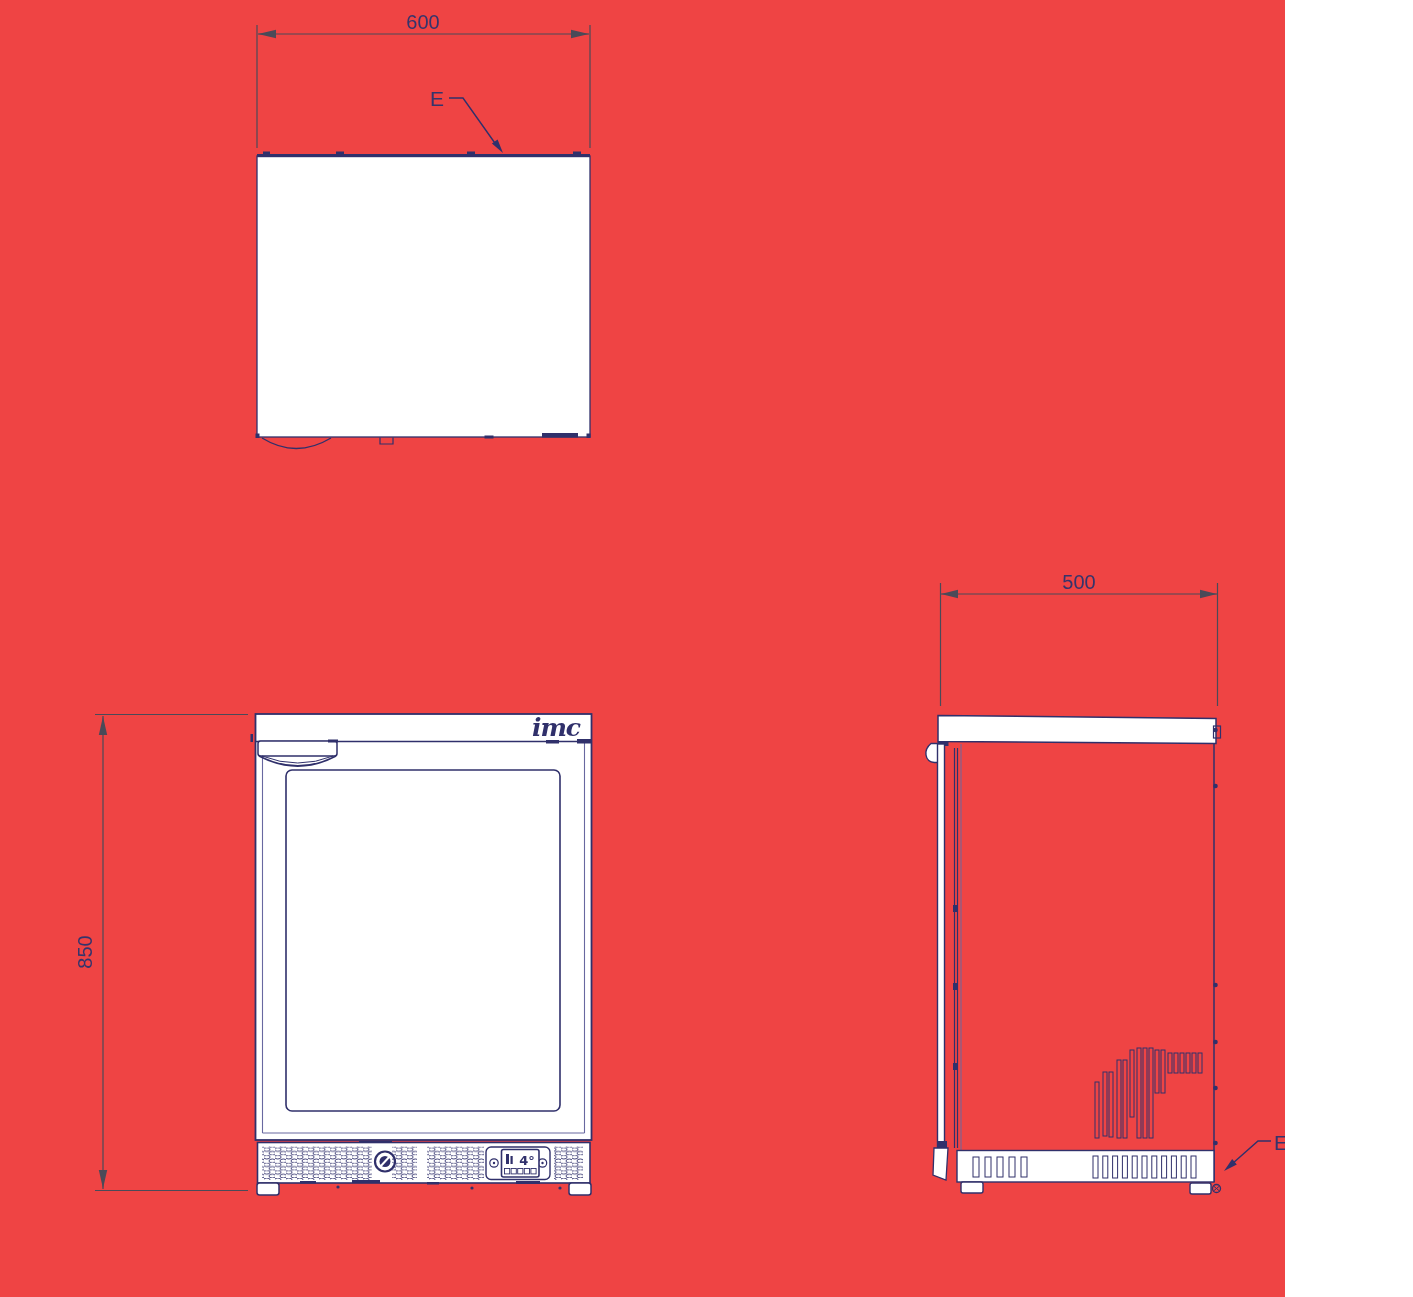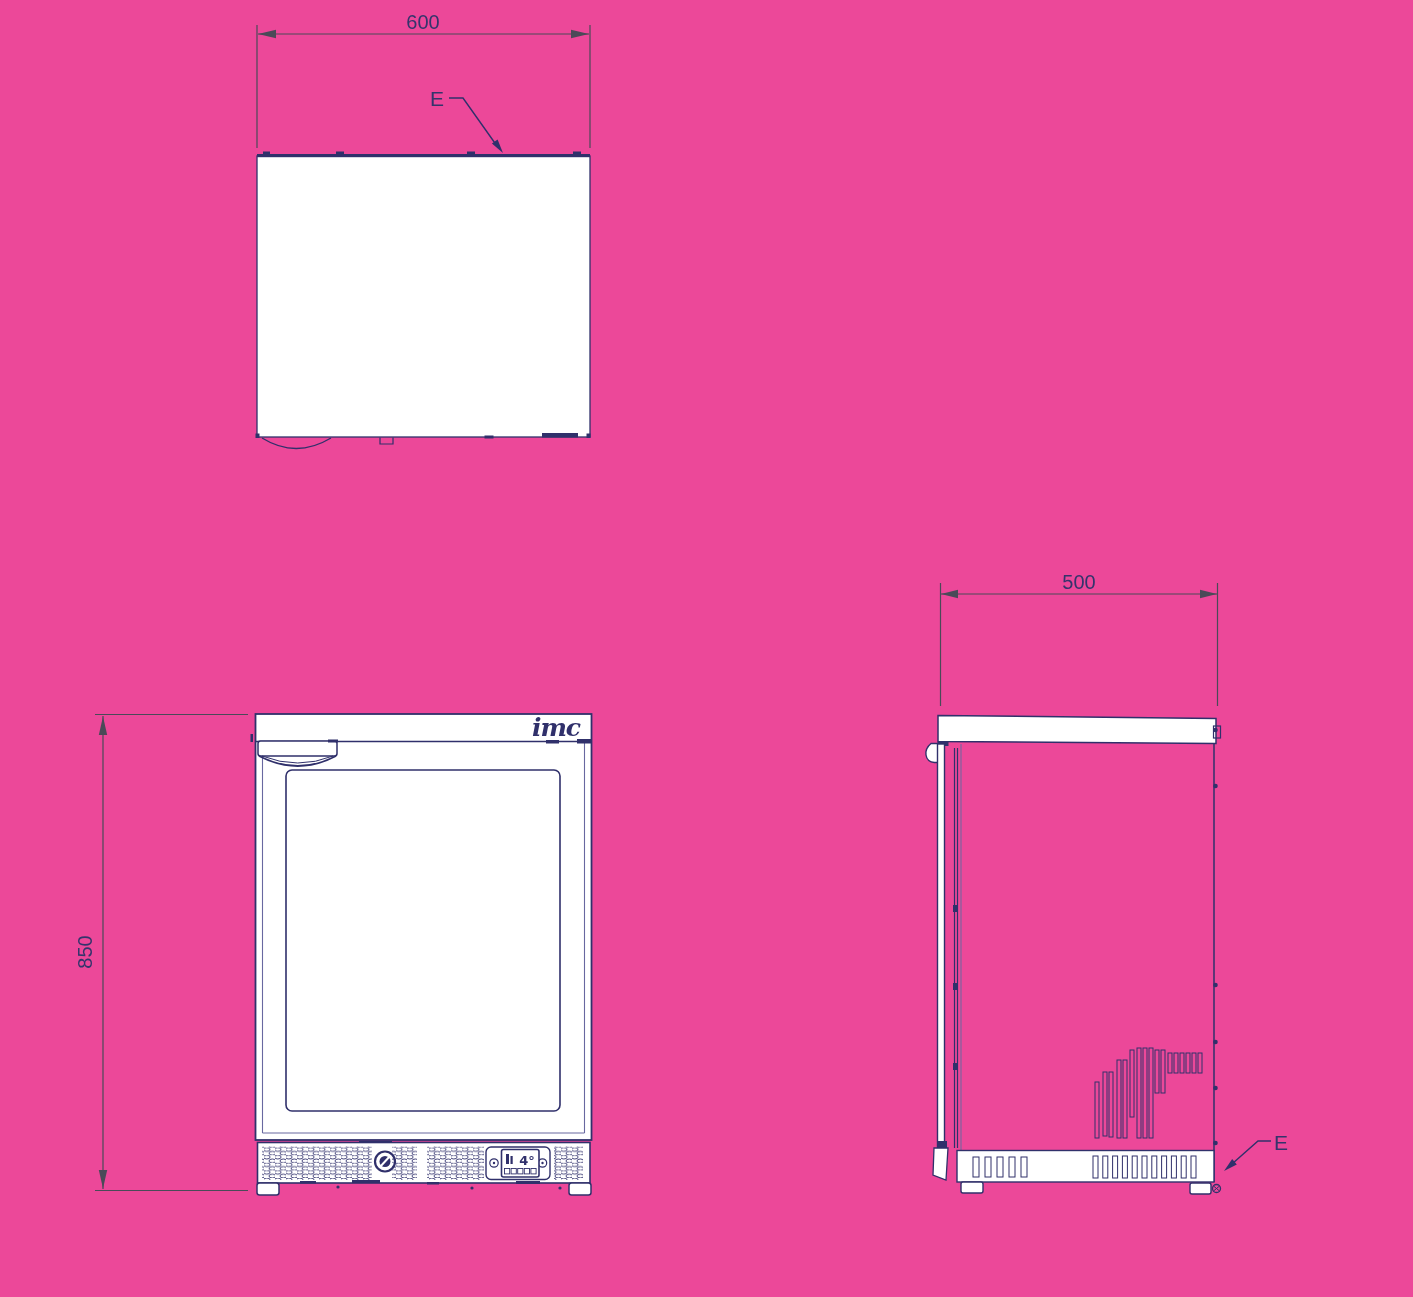--- a/index.html
+++ b/index.html
@@ -1,16 +1,16 @@
 <!DOCTYPE html>
 <html><head>
 <meta charset="utf-8">
 <style>
   html,body { margin:0; padding:0; background:#ffffff; }
-  .sheet { position:relative; width:1413px; height:1297px; background:#ec4899; overflow:hidden; }
+  .sheet { position:relative; width:1285px; height:1297px; background:#ef4444; overflow:hidden; }
   svg { display:block; }
   .ln  { stroke:#30306b; fill:none; }
   .lnw { stroke:#30306b; fill:#ffffff; }
   .ln2 { stroke:#6868a0; fill:none; }
   .fl  { fill:#30306b; stroke:none; }
   .dim { stroke:#4a4a58; fill:none; stroke-width:1.2; }
   .dimf{ fill:#4a4a58; stroke:none; }
   .dim-text  { font-family:"Liberation Sans", sans-serif; font-size:20px; fill:#34346c; }
   .callout-text { font-family:"Liberation Sans", sans-serif; font-size:21px; fill:#34346c; }
   .logo-text { font-family:"DejaVu Serif", serif; font-style:italic; font-weight:bold; font-size:25px; fill:#30306b; letter-spacing:-1px; }

